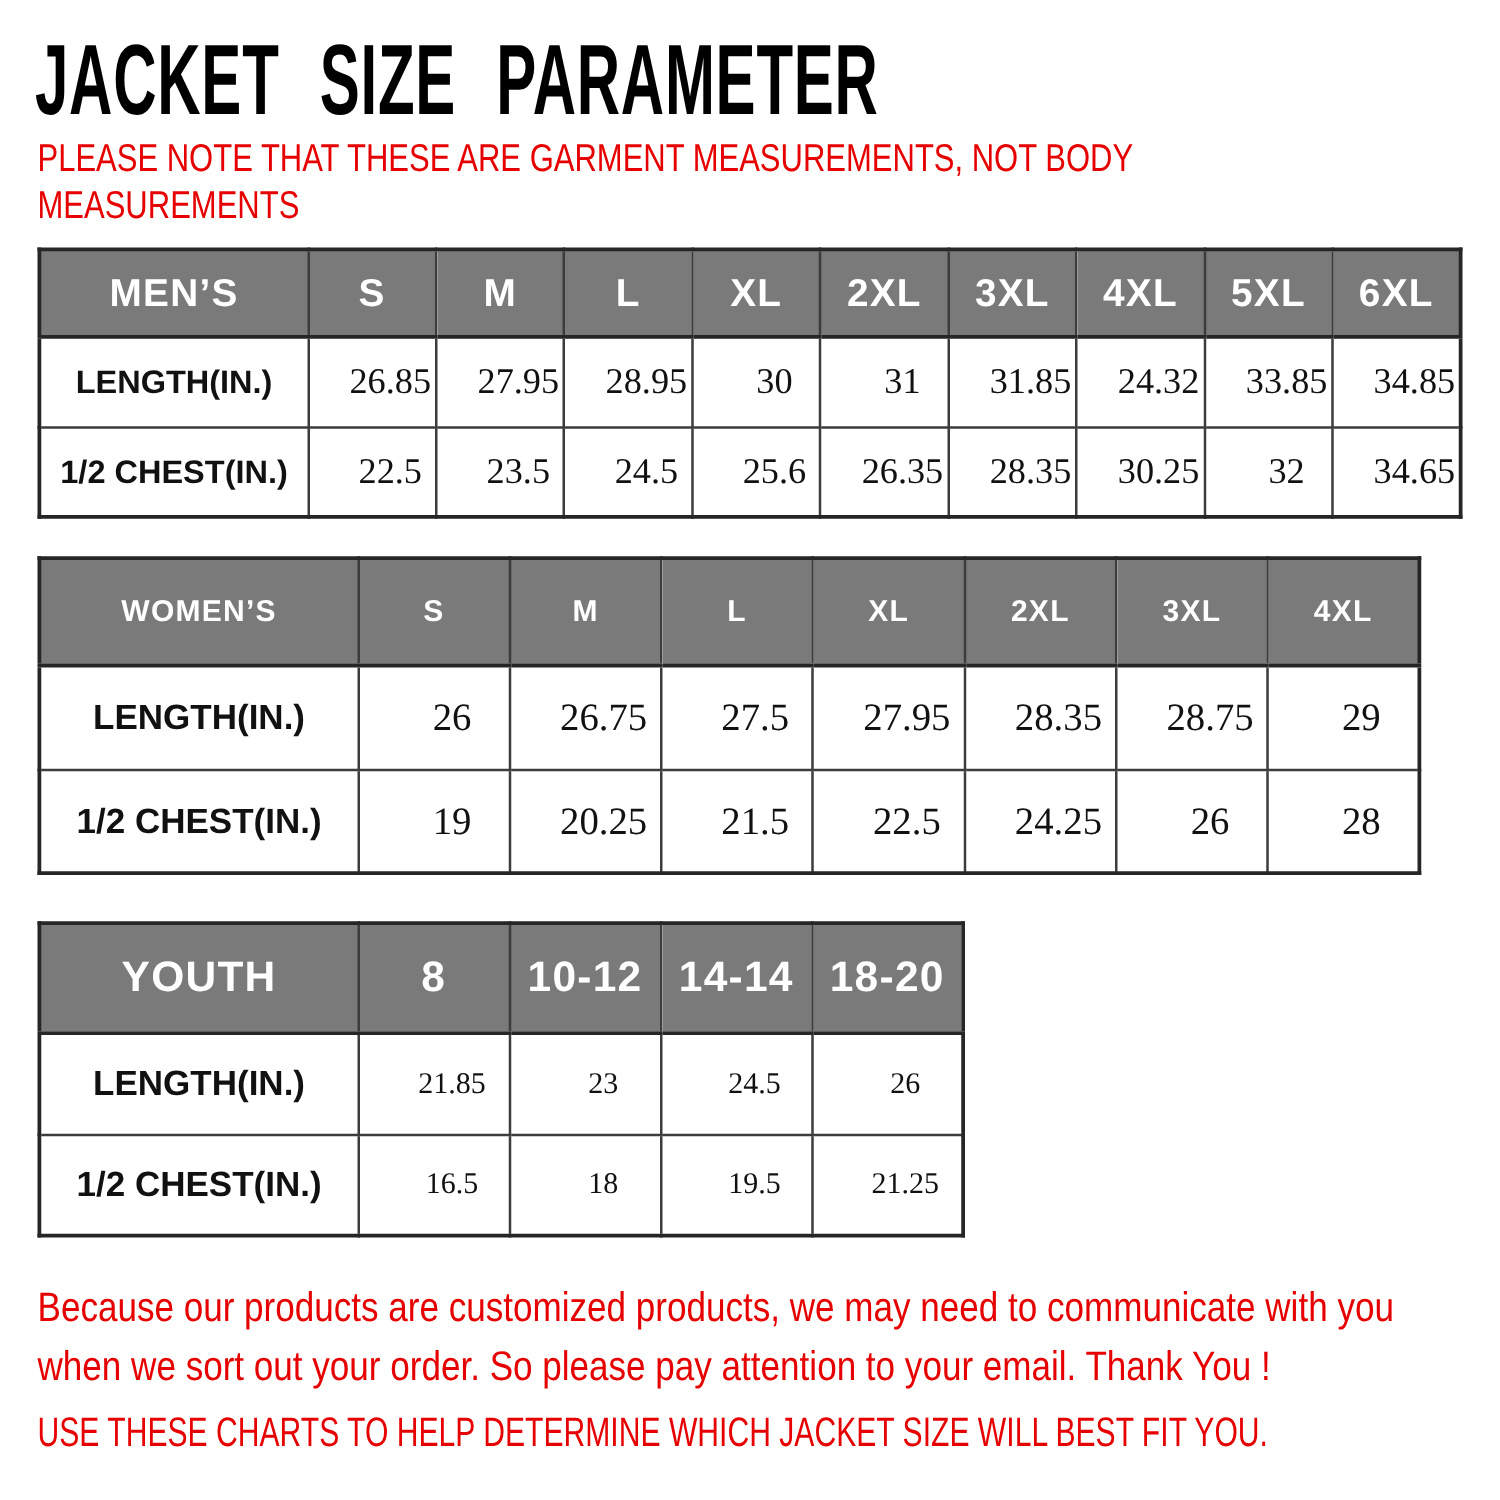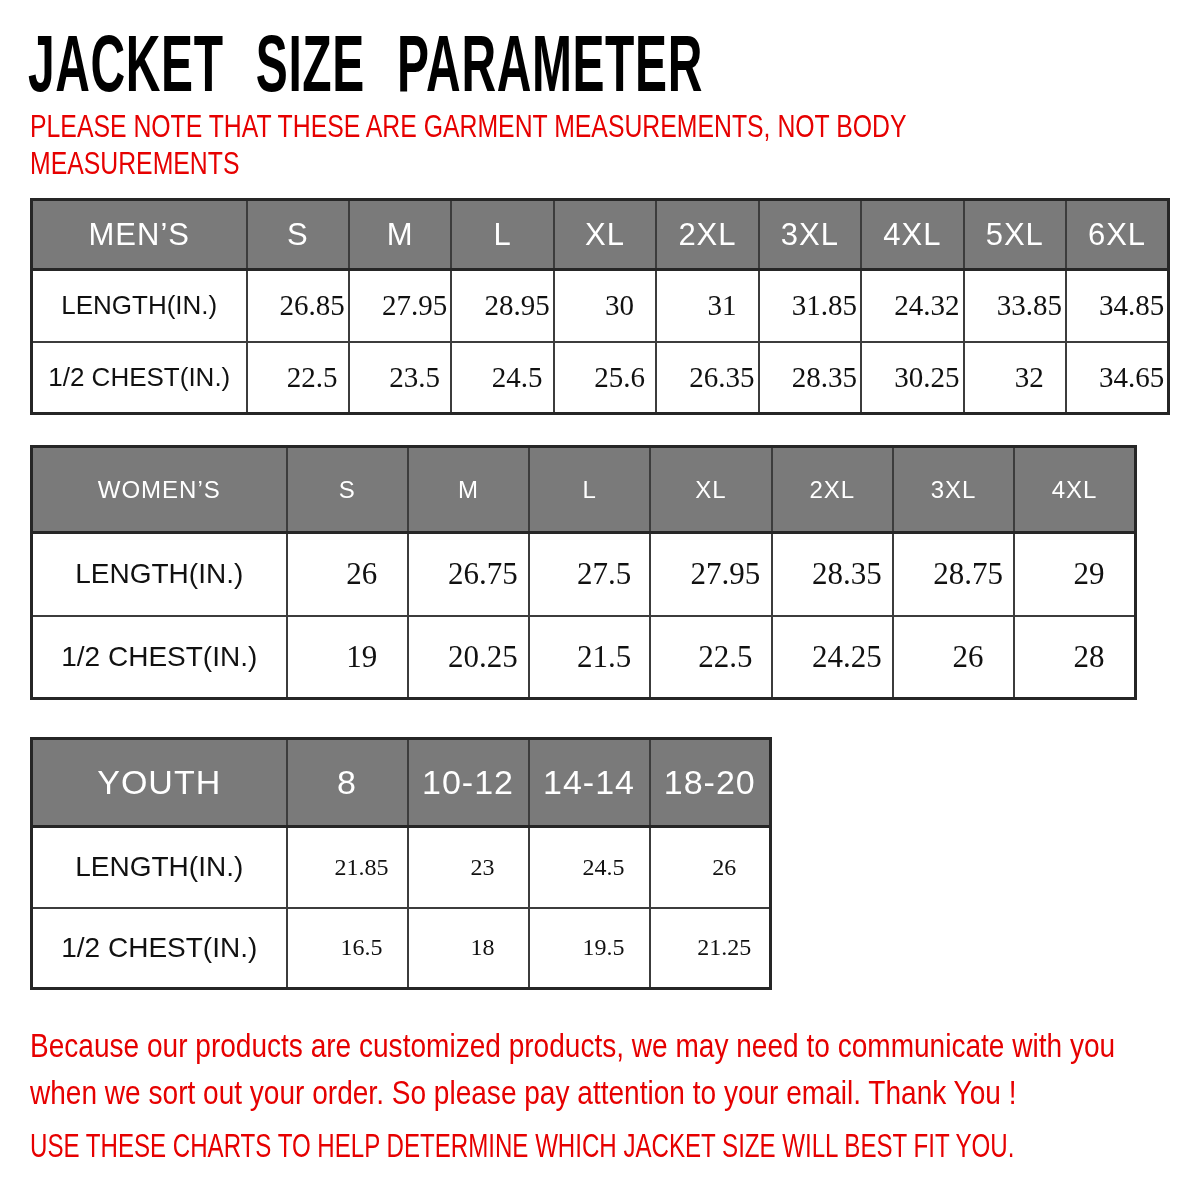--- a/index.html
+++ b/index.html
@@ -35,24 +35,24 @@
     background: #fff;
     border: 3px solid #262626;
   }
   .sizes-table th, .sizes-table td {
     border: 2px solid #3c3c3c;
     text-align: center; vertical-align: middle;
     padding: 0; overflow: hidden;
   }
   .sizes-table thead th {
     background: #7a7a7a; color: #ffffff;
-    font-weight: 400;
+    font-weight: 700;
     border-bottom: 3px solid #262626;
   }
-  .sizes-table .label { font-weight: 400; color: #111; }
+  .sizes-table .label { font-weight: 700; color: #111; }
   .sizes-table .num { font-family: "Liberation Serif", serif; color: #111; font-weight: 400; padding-left: 29px; }
 
   #mens { left: 30px; top: 198px; width: 1140px; }
   #mens col.first { width: 215px; }
   #mens thead tr { height: 70px; }
   #mens tbody tr { height: 72px; }
   #mens th { font-size: 31px; letter-spacing: 1px; }
   #mens .label { font-size: 26px; }
   #mens .num { font-size: 29px; }
 

